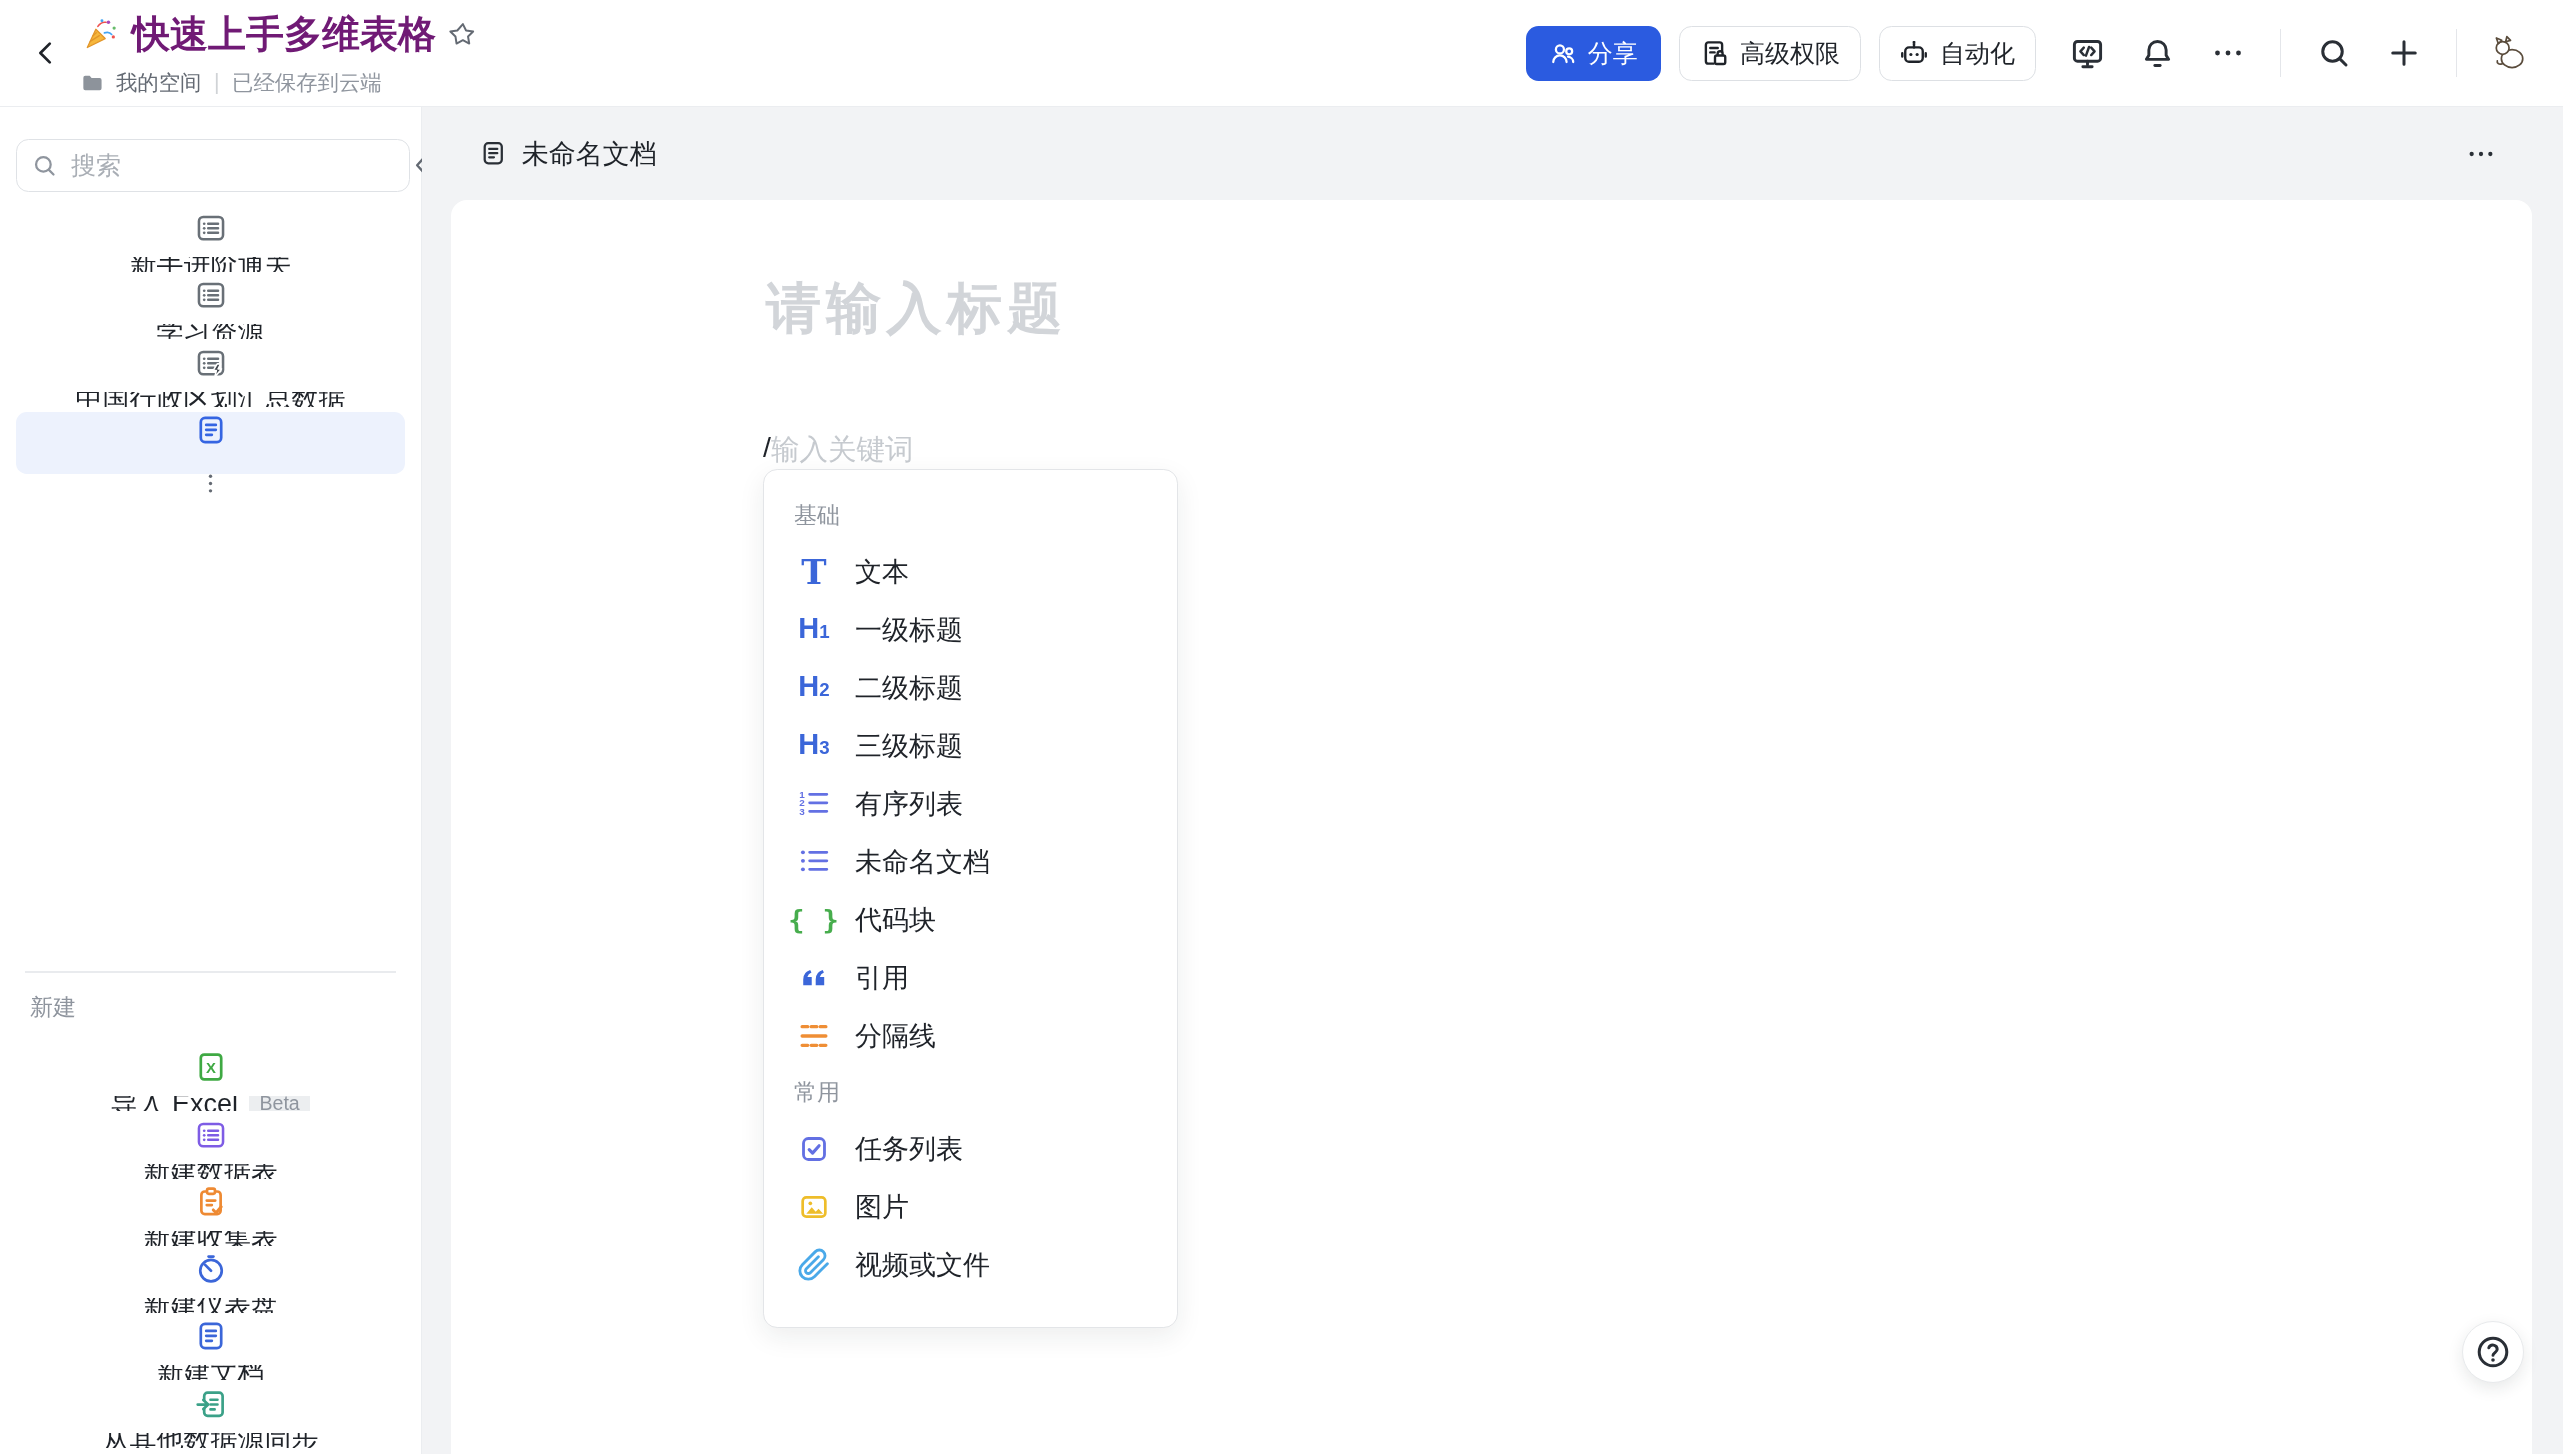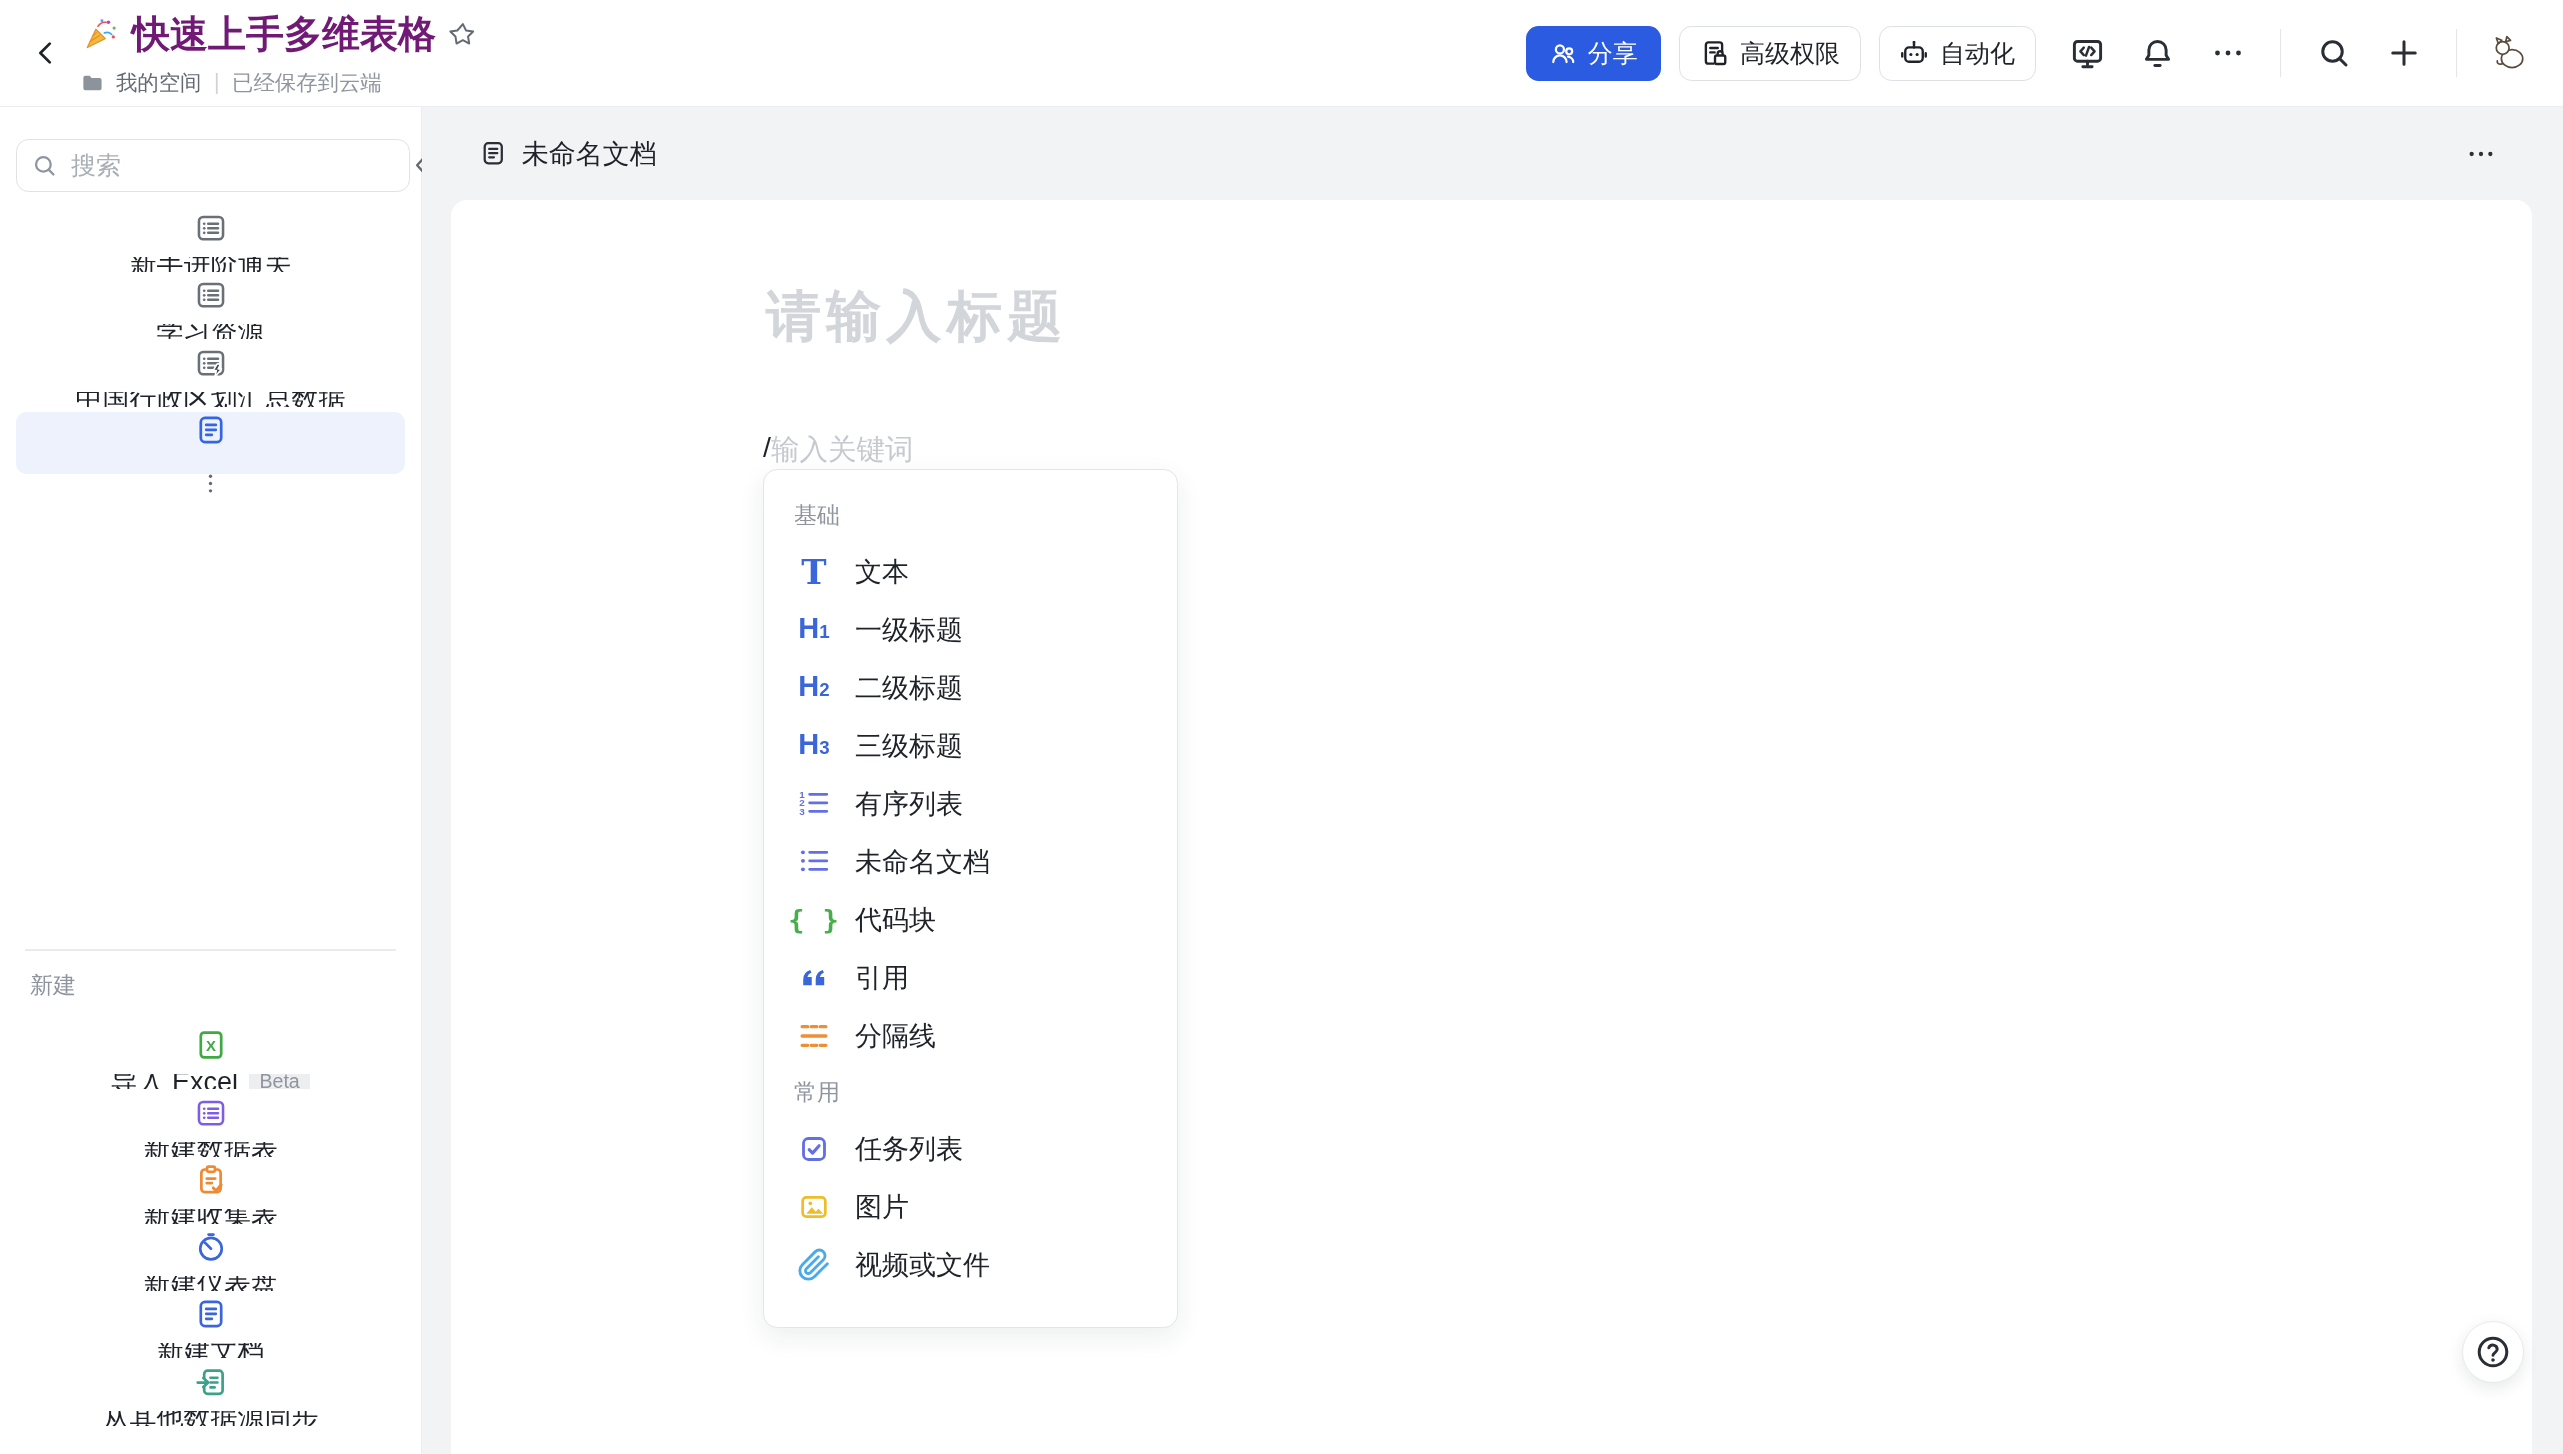--- a/index.html
+++ b/index.html
@@ -28,21 +28,21 @@
   .iconbar{display:flex;align-items:center;gap:27px;margin-left:12.5px;color:#2a2f36;}
   .icon-btn{width:43px;height:43px;display:flex;align-items:center;justify-content:center;
             cursor:pointer;border-radius:9px;}
   .vdiv{width:1.8px;height:48px;background:#e4e6ea;margin:0 3.6px;}
 
   
   .app-body{display:flex;height:1347px;}
 
   
   .sidebar{width:422px;background:#fff;border-right:0.9px solid #ebedf0;
-           display:flex;flex-direction:column;padding:0 0 23px 0;}
+           display:flex;flex-direction:column;padding:0 0 1px 0;}
   .search-row{display:flex;align-items:center;margin:32px 7.1px 0 16px;}
   .search-box{flex:1;height:53px;border:1.8px solid #dfe2e6;border-radius:12.5px;background:#fff;
               display:flex;align-items:center;padding:0 14.2px;color:#8f959e;}
   .search-box input{border:none;outline:none;flex:1;font-size:25px;margin-left:10.7px;
                     font-family:inherit;color:#1f2329;background:transparent;min-width:0;}
   .search-box input::placeholder{color:#a9aeb5;}
   .collapse-btn{width:52px;height:52px;display:flex;align-items:center;justify-content:center;
                 color:#646a73;cursor:pointer;}
   .navlist{margin-top:18px;padding:0 16px;}
   .nav-row{height:62px;border-radius:10.7px;display:flex;align-items:center;gap:11px;
@@ -63,21 +63,21 @@
   .c-teal{color:#3ba188;}  .c-divorange{color:#ef8e35;} .c-yellow{color:#eebd2a;}
   .c-sky{color:#4aa9e9;}   .c-dark{color:#2a2f36;}   .c-selblue{color:#3565e2;}
 
   
   .main{flex:1;position:relative;background:#f2f3f5;}
   .doc-tabbar{height:93px;display:flex;align-items:center;padding:0 66px 0 57px;color:#1f2329;}
   .doc-tabbar .tab-title{font-size:27px;margin-left:14.2px;font-weight:500;}
   .tab-more{margin-left:auto;color:#2a2f36;cursor:pointer;}
   .canvas{position:absolute;left:29px;right:31px;top:93px;bottom:0;background:#fff;
           border-radius:16px 16px 0 0;overflow:hidden;}
-  .title-placeholder{position:absolute;left:315px;top:80px;font-size:55px;font-weight:600;
+  .title-placeholder{position:absolute;left:315px;top:72px;font-size:55px;font-weight:600;
                      color:#d2d5d9;letter-spacing:5.3px;cursor:text;}
   .slash-line{position:absolute;left:312px;top:231px;font-size:28.5px;display:flex;cursor:text;}
   .slash-char{color:#1f2329;}
   .slash-ph{color:#c6cacf;}
 
   
   .slash-menu{position:absolute;left:312px;top:269px;width:415px;height:859px;background:#fff;
               border:0.9px solid #e3e5e8;border-radius:14.2px;overflow:hidden;padding-top:18px;
               box-shadow:0 9px 27px rgba(31,35,41,.08);}
   .menu-section-header{height:55px;display:flex;align-items:center;padding-left:30px;

